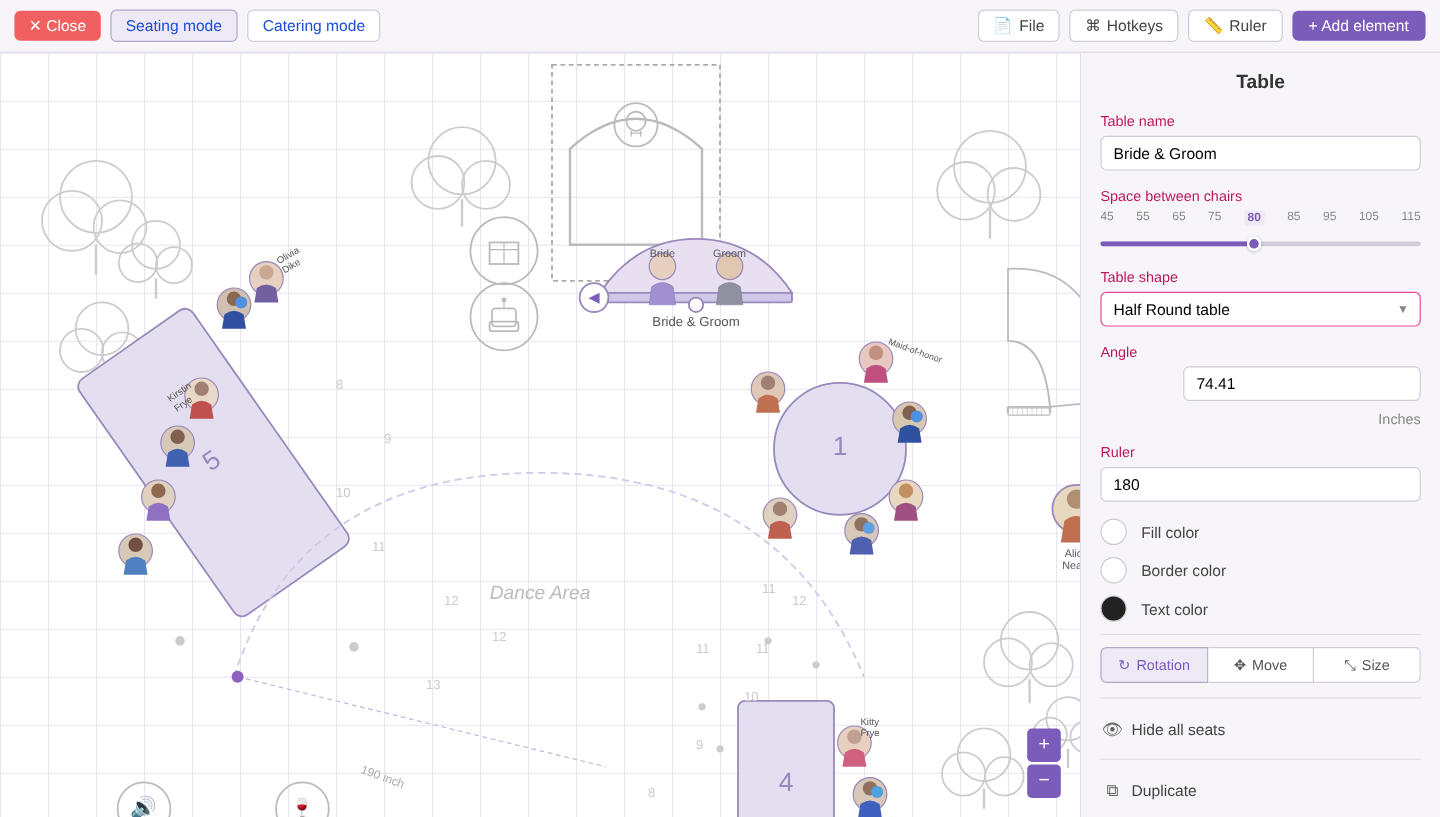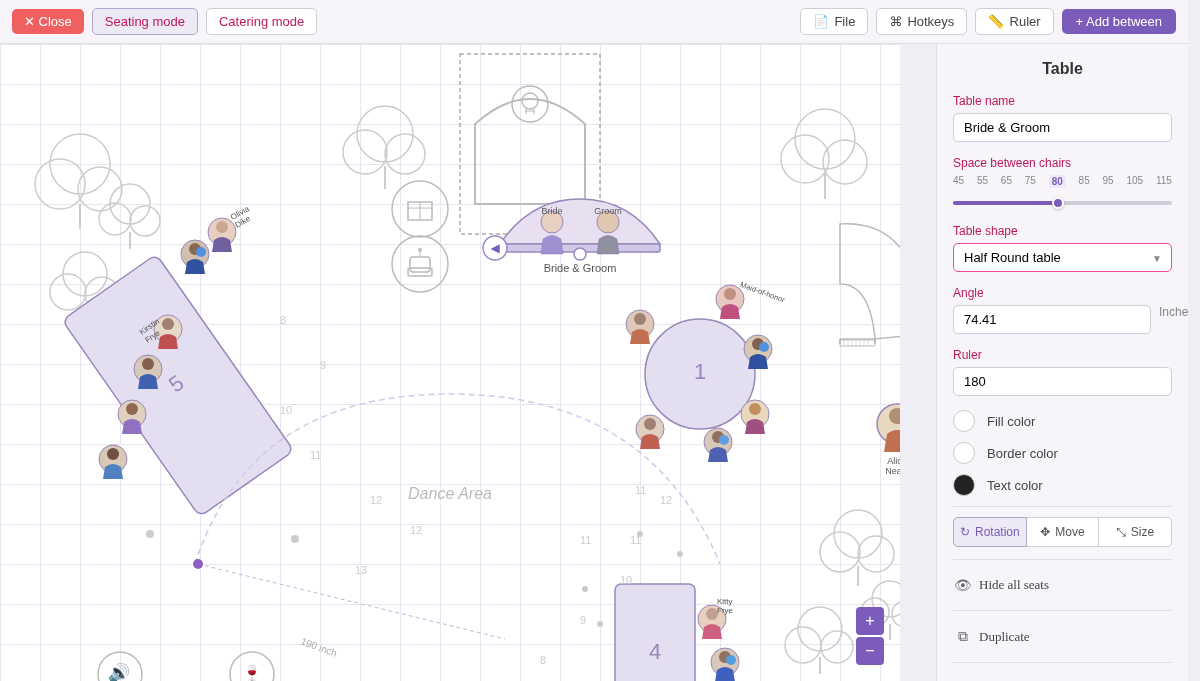--- a/index.html
+++ b/index.html
@@ -1,21 +1,21 @@
 <!DOCTYPE html>
 <html><head>
   <meta charset="utf-8">
   <style>
     * { box-sizing: border-box; margin: 0; padding: 0; }
     body { font-family: -apple-system, BlinkMacSystemFont, 'Segoe UI', sans-serif; background: #f0eef5; overflow: hidden; width: 1200px; height: 681px; }
 
     
     .toolbar {
       position: absolute;
-      top: 0; left: 0; right: 12px;
+      top: 0; left: 0; right: 0;
       height: 44px;
       background: #f7f5fa;
       border-bottom: 1px solid #e0dce8;
       display: flex;
       align-items: center;
       padding: 0 12px;
       gap: 8px;
       z-index: 100;
     }
     .btn-close {
@@ -30,21 +30,21 @@
       align-items: center;
       gap: 5px;
     }
     .btn-mode {
       background: white;
       border: 1px solid #d0ccd8;
       border-radius: 5px;
       padding: 5px 12px;
       font-size: 13px;
       cursor: pointer;
-      color: #be185d;
+      color: #1d4ed8;
     }
     .btn-mode.active {
       background: #ede9f5;
       border-color: #b0a8c8;
     }
     .toolbar-spacer { flex: 1; }
     .toolbar-right {
       display: flex;
       align-items: center;
       gap: 8px;
@@ -82,22 +82,22 @@
       overflow: hidden;
       background-image:
         linear-gradient(to right, #e8e4f0 1px, transparent 1px),
         linear-gradient(to bottom, #e8e4f0 1px, transparent 1px);
       background-size: 40px 40px;
     }
 
     
     .right-panel {
       position: absolute;
-      top: 44px; right: 12px;
-      width: 252px; bottom: 0;
+      top: 44px; right: 0;
+      width: 300px; bottom: 0;
       background: #f7f5fa;
       border-left: 1px solid #e0dce8;
       overflow-y: auto;
       padding: 16px;
     }
     .panel-title {
       font-size: 16px;
       font-weight: 600;
       color: #333;
       text-align: center;
@@ -154,21 +154,22 @@
       right: 10px;
       top: 50%;
       transform: translateY(-50%);
       pointer-events: none;
       color: #888;
       font-size: 10px;
     }
     .width-row {
       display: flex;
       gap: 8px;
-      align-items: flex-start;
+      align-items: flex-end;
+      flex-direction: column;
     }
     .width-input {
       flex: 1;
       padding: 6px 10px;
       border: 1px solid #d0ccd8;
       border-radius: 5px;
       font-size: 13px;
       background: white;
     }
     .width-unit {
@@ -213,21 +214,20 @@
     }
     .action-icon {
       width: 20px;
       text-align: center;
       font-size: 14px;
       color: #666;
     }
     .action-label {
       font-size: 13px;
       color: #444;
-      font-family: Liberation Serif, serif;
     }
     .action-label.hide { color: #444; }
     .action-label.duplicate { color: #444; }
     .action-label.delete { color: #e05050; }
     .action-icon.delete { color: #e05050; }
 
     .tool-row {
       display: flex;
       gap: 0;
       margin-bottom: 12px;
@@ -296,21 +296,21 @@
       <span>File</span>
     </button>
     <button class="btn-toolbar">
       <span>⌘</span>
       <span>Hotkeys</span>
     </button>
     <button class="btn-toolbar">
       <span>📏</span>
       <span>Ruler</span>
     </button>
-    <button class="btn-add">+ Add between</button>
+    <button class="btn-add">+ Add element</button>
   </div>
 </div>
 
 <div class="canvas-area">
   <svg class="canvas-svg" viewBox="0 0 900 637">
 
     <g>
       <circle cx="80" cy="120" r="30" fill="none" stroke="#ccc" stroke-width="1.5"></circle>
       <circle cx="60" cy="140" r="25" fill="none" stroke="#ccc" stroke-width="1.5"></circle>
       <circle cx="100" cy="145" r="22" fill="none" stroke="#ccc" stroke-width="1.5"></circle>

